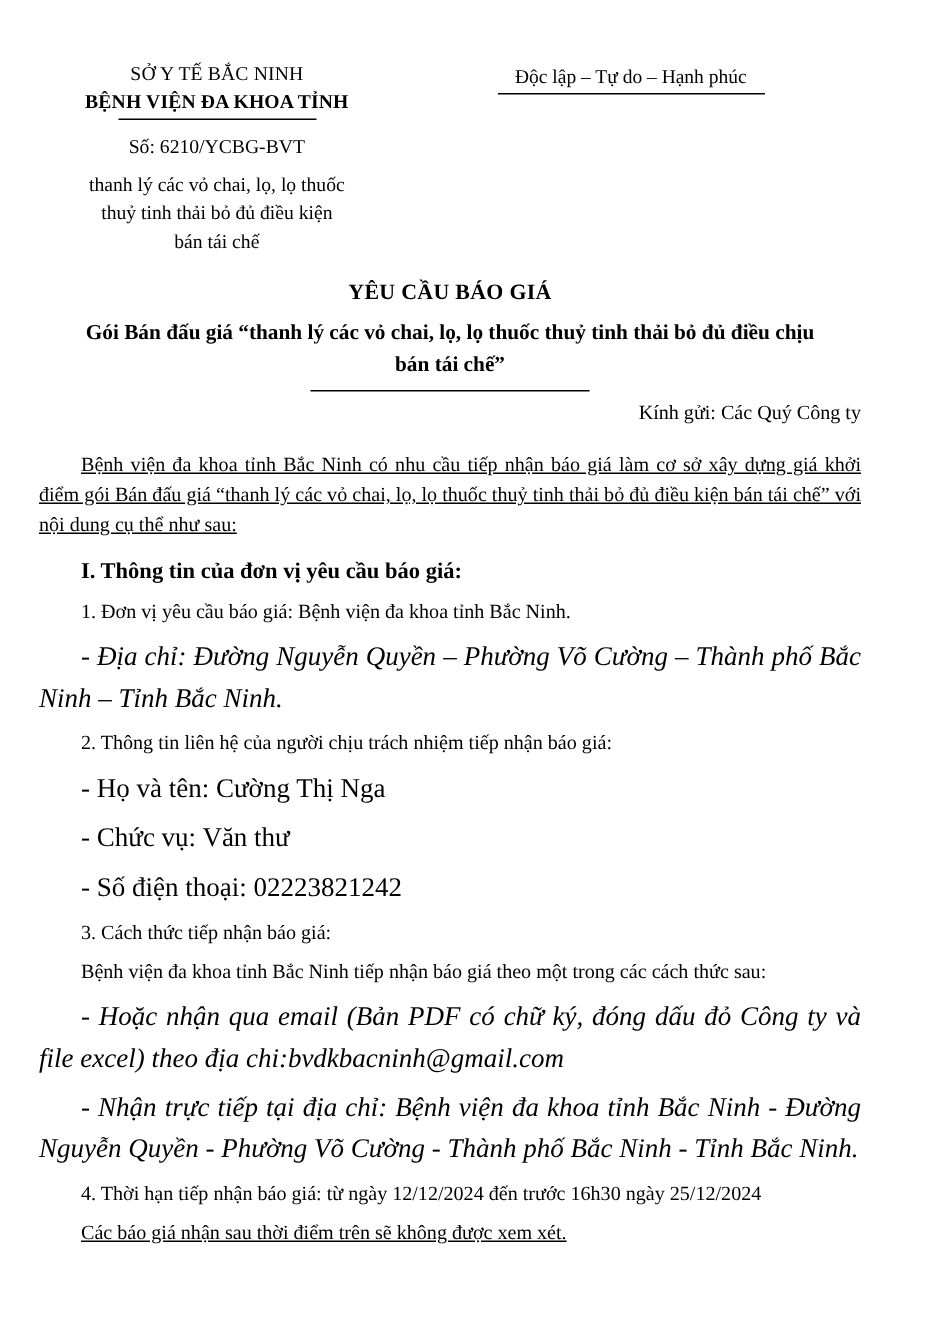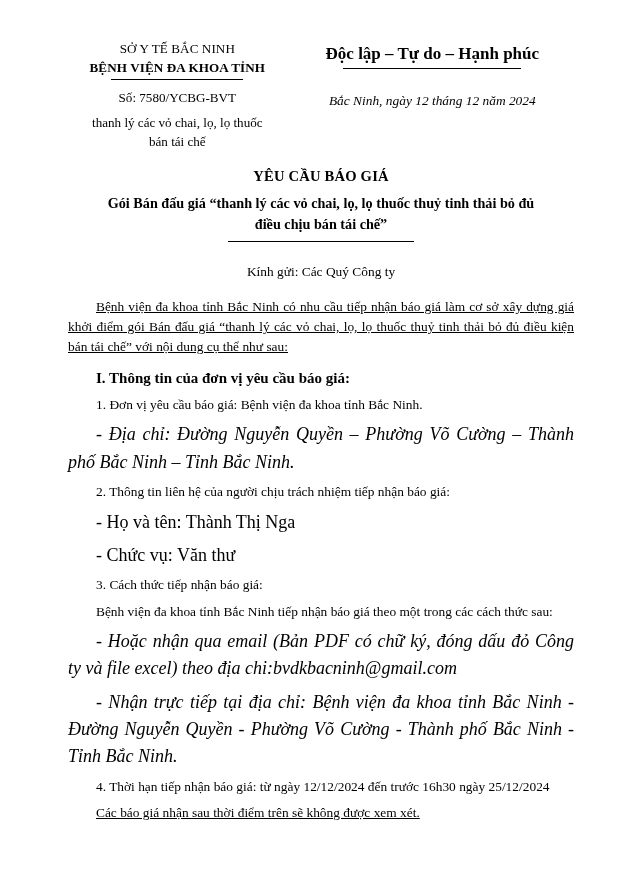--- a/index.html
+++ b/index.html
@@ -13,21 +13,21 @@
     font-family: "Liberation Serif", "DejaVu Serif", serif;
     color: #000000;
     font-size: 13.3px;
     line-height: 1.42;
     overflow: hidden;
   }
   .page {
     position: relative;
     width: 632px;
     height: 880px;
-    padding: 40px 58px 0 68px;
+    padding: 40px 58px 0 26px;
     box-sizing: border-box;
   }
 
   
   .header {
     display: flex;
     flex-direction: row;
     align-items: flex-start;
     width: 100%;
   }
@@ -48,22 +48,22 @@
   }
   .org-line.bold {
     font-weight: bold;
   }
   .nation-line {
     font-size: 14.1px;
     font-weight: bold;
     letter-spacing: 0.1px;
   }
   .motto-line {
-    font-size: 17px;
-    font-weight: bold;
+    font-size: 13px;
+    font-weight: normal;
     margin-top: 2px;
   }
   .underline-bar {
     border-bottom: 1.1px solid #000;
     margin: 2px auto 0 auto;
   }
   .bar-left { width: 132px; }
   .bar-right { width: 178px; }
   .so-line {
     font-size: 13.1px;
@@ -96,22 +96,22 @@
     margin-top: 7px;
     line-height: 1.45;
     padding: 0 28px;
   }
   .title-rule {
     width: 186px;
     border-bottom: 1.1px solid #000;
     margin: 6px auto 0 auto;
   }
   .kinh-gui {
-    text-align: center;
-    margin-top: 20px;
+    text-align: right;
+    margin-top: 4px;
     font-size: 13.4px;
   }
 
   
   .body-block {
     margin-top: 16px;
   }
   p.para {
     margin: 0 0 6px 0;
     text-align: justify;
@@ -147,30 +147,30 @@
 </head>
 <body>
 
 <div class="page">
 
   <div class="header">
     <div class="header-left">
       <div class="org-line">SỞ Y TẾ BẮC NINH</div>
       <div class="org-line bold">BỆNH VIỆN ĐA KHOA TỈNH</div>
       <div class="underline-bar bar-left"></div>
-      <div class="so-line">Số: 7580/YCBG-BVT</div>
+      <div class="so-line">Số: 6210/YCBG-BVT</div>
       <div class="vv-block">
         <div>thanh lý các vỏ chai, lọ, lọ thuốc</div>
+        <div>thuỷ tinh thải bỏ đủ điều kiện</div>
         <div>bán tái chế</div>
       </div>
     </div>
     <div class="header-right">
       <div class="motto-line">Độc lập – Tự do – Hạnh phúc</div>
       <div class="underline-bar bar-right"></div>
-      <div class="place-date">Bắc Ninh, ngày 12  tháng  12 năm 2024</div>
     </div>
   </div>
 
   <div class="title-block">
     <div class="doc-title">YÊU CẦU BÁO GIÁ</div>
     <div class="doc-subtitle">
       <span>Gói Bán đấu giá “thanh lý các vỏ chai, lọ, lọ thuốc thuỷ tinh thải bỏ đủ điều</span>
       <span>chịu bán tái chế”</span>
     </div>
     <div class="title-rule"></div>
@@ -179,22 +179,23 @@
 
   <div class="body-block">
     <p class="para">Bệnh viện đa khoa tỉnh Bắc Ninh có nhu cầu tiếp nhận báo giá làm cơ sở xây dựng giá khởi điểm gói Bán đấu giá “thanh lý các vỏ chai, lọ, lọ thuốc thuỷ tinh thải bỏ đủ điều kiện bán tái chế” với nội dung cụ thể như sau:</p>
 
     <p class="section">I. Thông tin của đơn vị yêu cầu báo giá:</p>
 
     <p class="item">1. Đơn vị yêu cầu báo giá: Bệnh viện đa khoa tỉnh Bắc Ninh.</p>
     <p class="dash ital">- Địa chỉ: Đường Nguyễn Quyền – Phường Võ Cường – Thành phố Bắc Ninh – Tỉnh Bắc Ninh.</p>
 
     <p class="item">2. Thông tin liên hệ của người chịu trách nhiệm tiếp nhận báo giá:</p>
-    <p class="dash">- Họ và tên: Thành Thị Nga</p>
+    <p class="dash">- Họ và tên: Cường Thị Nga</p>
     <p class="dash">- Chức vụ: Văn thư</p>
+    <p class="dash">- Số điện thoại: 02223821242</p>
 
     <p class="item">3. Cách thức tiếp nhận báo giá:</p>
     <p class="item">Bệnh viện đa khoa tỉnh Bắc Ninh tiếp nhận báo giá theo một trong các cách thức sau:</p>
     <p class="dash ital">- Hoặc nhận qua email (Bản PDF có chữ ký, đóng dấu đỏ Công ty và file excel) theo địa chi:bvdkbacninh@gmail.com</p>
     <p class="dash ital">- Nhận trực tiếp tại địa chỉ: Bệnh viện đa khoa tỉnh Bắc Ninh - Đường Nguyễn Quyền - Phường Võ Cường - Thành phố Bắc Ninh - Tỉnh Bắc Ninh.</p>
 
     <p class="item">4. Thời hạn tiếp nhận báo giá: từ ngày 12/12/2024 đến trước 16h30 ngày 25/12/2024</p>
 
     <p class="para">Các báo giá nhận sau thời điểm trên sẽ không được xem xét.</p>
   </div>

